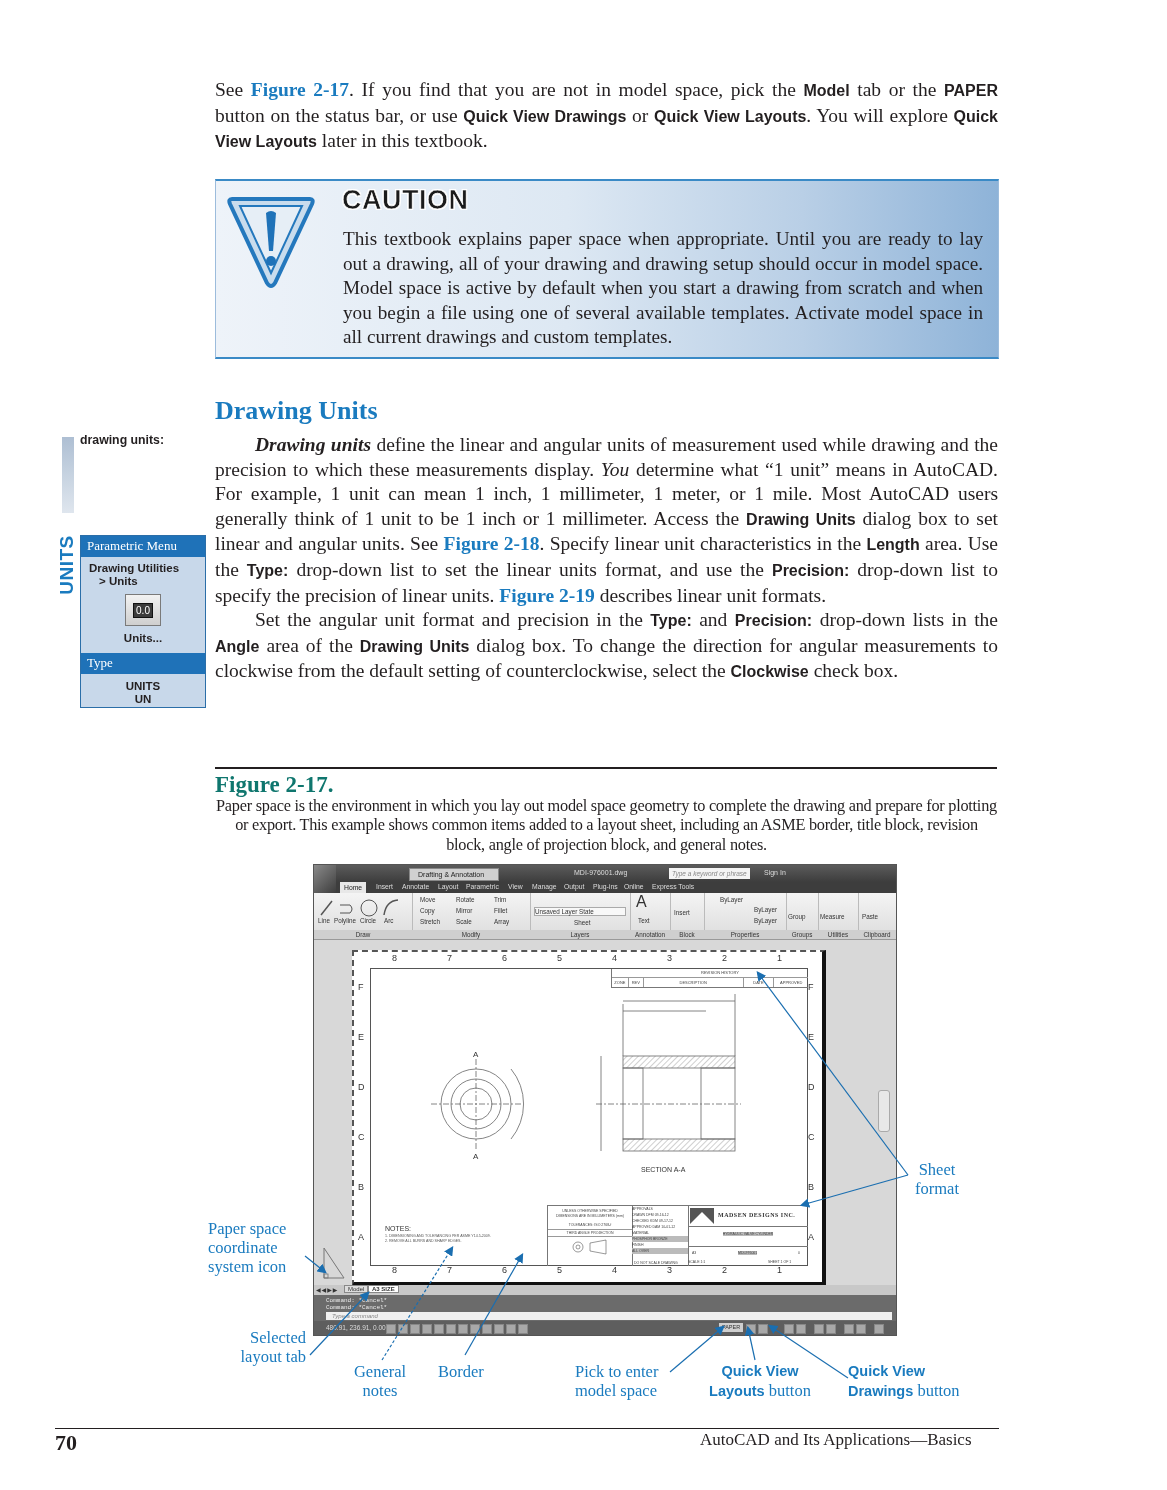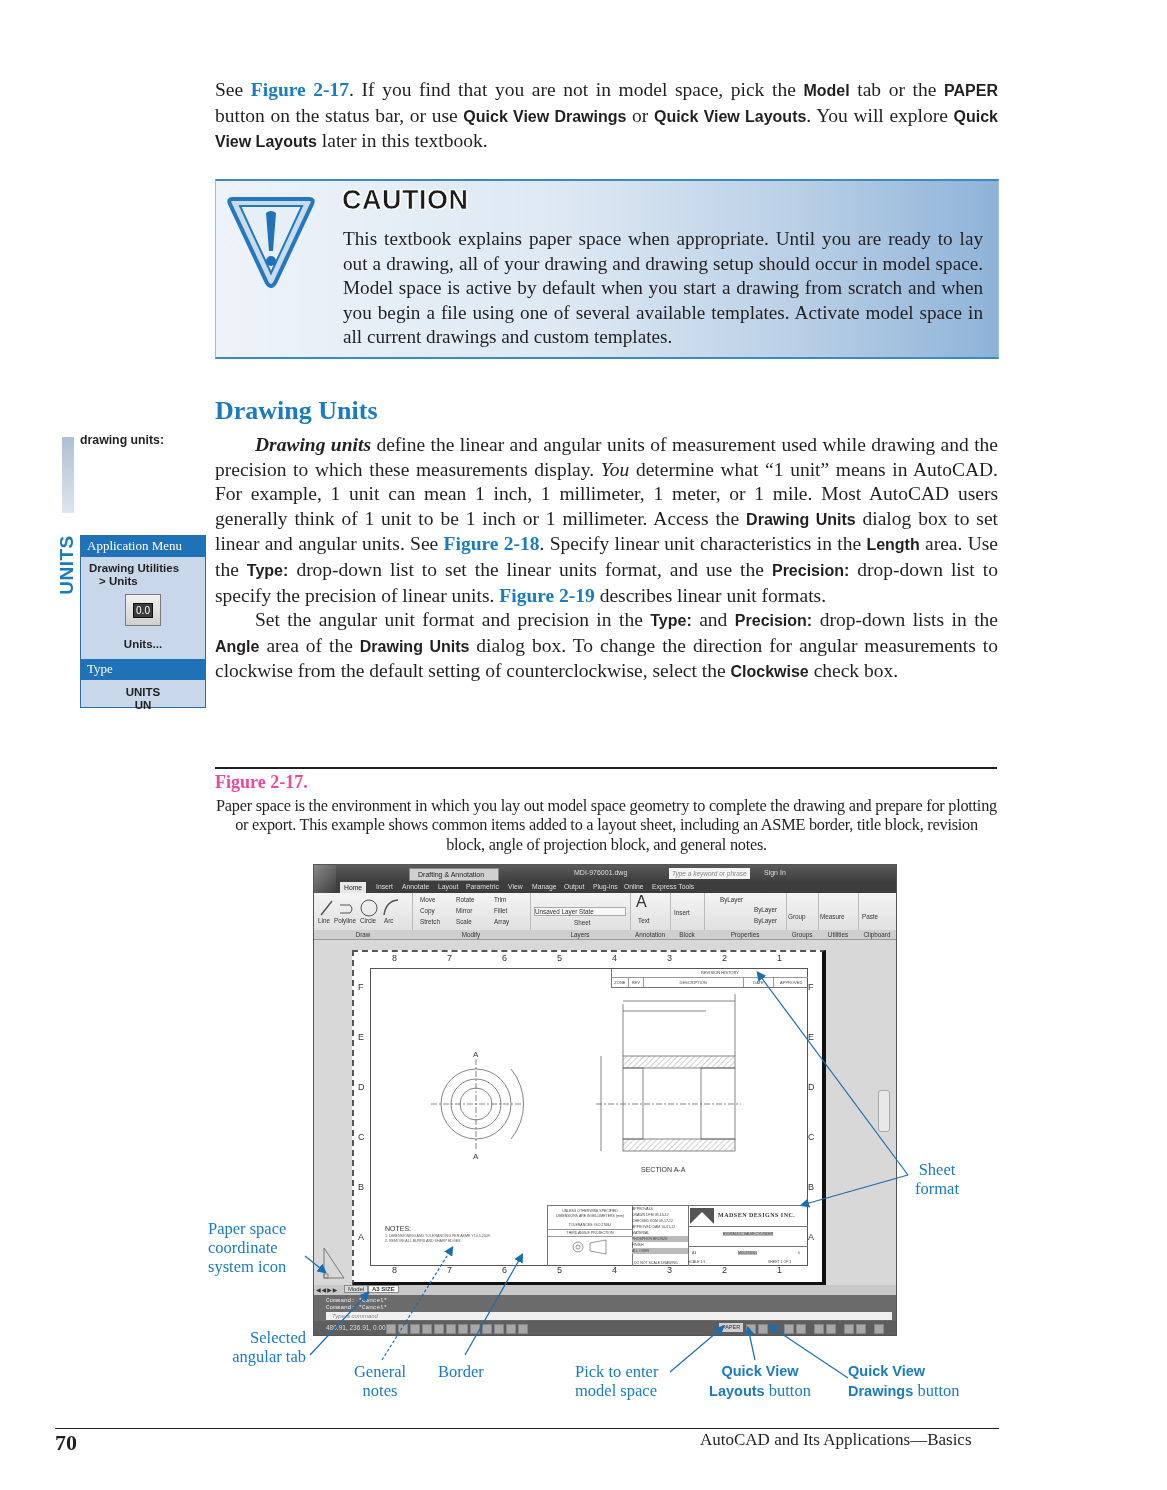--- a/index.html
+++ b/index.html
@@ -28,26 +28,26 @@
 
   
   #glossary{left:62px;top:433px;width:140px;}
   #glossary-bar{left:0;top:4px;width:12px;height:76px;background:linear-gradient(180deg,#aebfd3,#dfe6ee);}
   #glossary-text{left:18px;top:0;font-family:"Liberation Sans","DejaVu Sans",sans-serif;font-size:12.3px;line-height:15.3px;color:#231f20;}
   #units-vert{left:55px;top:536px;width:24px;height:60px;}
   #units-vert span{position:absolute;left:-18px;top:18px;transform:rotate(-90deg);font-family:"Liberation Sans","DejaVu Sans",sans-serif;font-weight:bold;font-size:19px;color:#1a7bbf;letter-spacing:0.5px;}
   #cmdbox{left:80px;top:535px;width:124px;height:171px;border:1px solid #2b6ea8;background:#c8d8ea;}
   .cb-head{background:#1f72b8;color:#fff;font-size:13px;padding:2px 6px;height:17px;}
   .cb-item{font-family:"Liberation Sans","DejaVu Sans",sans-serif;font-weight:bold;font-size:11.5px;line-height:13px;color:#231f20;}
-  #units-btn{width:34px;height:30px;margin:6px auto 12px;background:linear-gradient(180deg,#f2f2f2,#cfcfcf);border:1px solid #7a7a7a;display:flex;align-items:center;justify-content:center;}
+  #units-btn{width:34px;height:30px;margin:6px auto 6px;background:linear-gradient(180deg,#f2f2f2,#cfcfcf);border:1px solid #7a7a7a;display:flex;align-items:center;justify-content:center;}
   #units-btn span{background:#3b3b3b;color:#fff;font-family:"Liberation Sans","DejaVu Sans",sans-serif;font-size:10px;padding:1px 2px;border:1px solid #111;}
 
   
   #fig-rule{left:215px;top:767px;width:782px;height:2px;background:#231f20;}
-  #fig-title{left:215px;top:772px;font-size:18px;font-weight:bold;color:#ec4899;}
+  #fig-title{left:215px;top:772px;font-size:23px;font-weight:bold;color:#0f766e;}
   #fig-caption{left:215px;top:796px;width:783px;font-size:16.3px;line-height:19.3px;letter-spacing:-0.25px;text-align:center;}
 
   
   #acad{left:313px;top:864px;width:582px;height:470px;background:#d4d4d4;border:1px solid #555;overflow:hidden;font-family:"Liberation Sans","DejaVu Sans",sans-serif;}
   #acad-titlebar{left:0;top:0;width:582px;height:17px;background:linear-gradient(180deg,#5b5b5b,#3d3d3d);}
   #acad-logo{left:0;top:0;width:22px;height:30px;background:linear-gradient(135deg,#8a8a8a,#3a3a3a);}
   #workspace{left:95px;top:3px;width:80px;height:11px;background:#d0d0d0;font-size:7px;color:#222;line-height:11px;padding-left:8px;border:1px solid #888;}
   #doc-title{left:260px;top:4px;font-size:7px;color:#ddd;}
   #search-box{left:355px;top:3px;width:78px;height:11px;background:#f4f4f4;font-size:6.5px;color:#888;font-style:italic;line-height:11px;padding-left:3px;}
   #signin{left:450px;top:4px;font-size:7px;color:#ddd;}
@@ -110,21 +110,21 @@
   <div id="glossary-bar" class="abs"></div>
   <div id="glossary-text" class="abs">
     <div class="b">drawing units:</div>
   </div>
 </div>
 
 <div id="units-vert" class="abs">
     <span>UNITS</span>
   </div>
 <div id="cmdbox" class="abs">
-  <div class="cb-head serif">Application Menu</div>
+  <div class="cb-head serif">Parametric Menu</div>
   <div style="padding:5px 0 0 8px;">
     <div class="cb-item">Drawing Utilities</div>
     <div class="cb-item" style="padding-left:10px;">&gt; Units</div>
   </div>
   <div id="units-btn">
       <span>0.0</span>
     </div>
   <div class="cb-item" style="text-align:center;margin-top:6px;">Units...</div>
   <div class="cb-head serif" style="margin-top:8px;">Type</div>
   <div class="cb-item" style="text-align:center;margin-top:6px;">UNITS</div>
@@ -406,21 +406,21 @@
   <div>Sheet</div>
   <div>format</div>
 </div>
 <div class="abs callout" style="left:208px;top:1219px;width:98px;">
   <div>Paper space</div>
   <div>coordinate</div>
   <div>system icon</div>
 </div>
 <div class="abs callout" style="left:218px;top:1328px;text-align:right;width:88px;">
   <div>Selected</div>
-  <div>angular tab</div>
+  <div>layout tab</div>
 </div>
 <div class="abs callout" style="left:344px;top:1362px;text-align:center;width:72px;">
   <div>General</div>
   <div>notes</div>
 </div>
 <div class="abs callout" style="left:438px;top:1362px;">Border</div>
 <div class="abs callout" style="left:575px;top:1362px;">
   <div>Pick to enter</div>
   <div>model space</div>
 </div>

